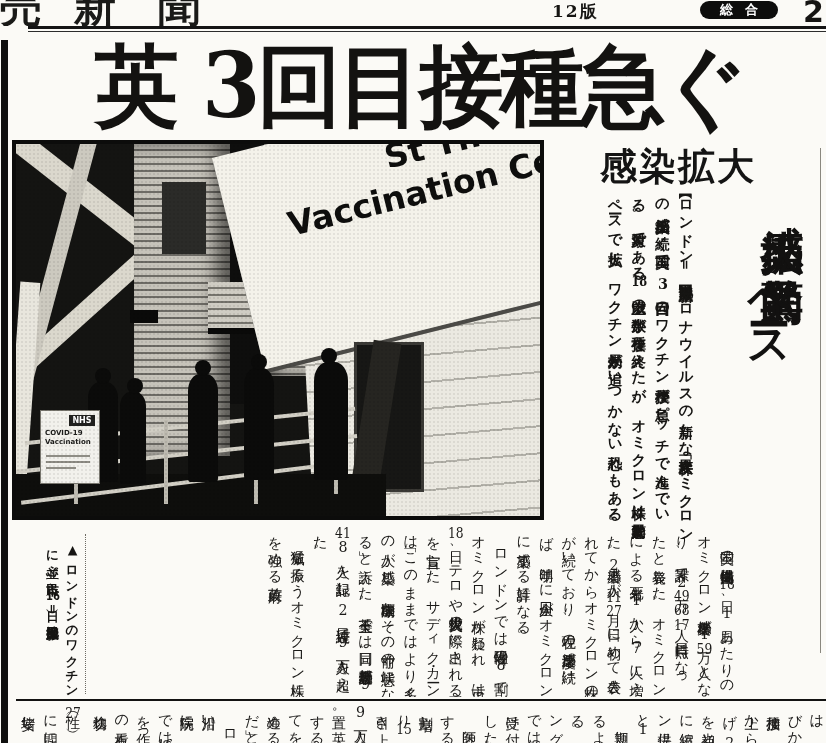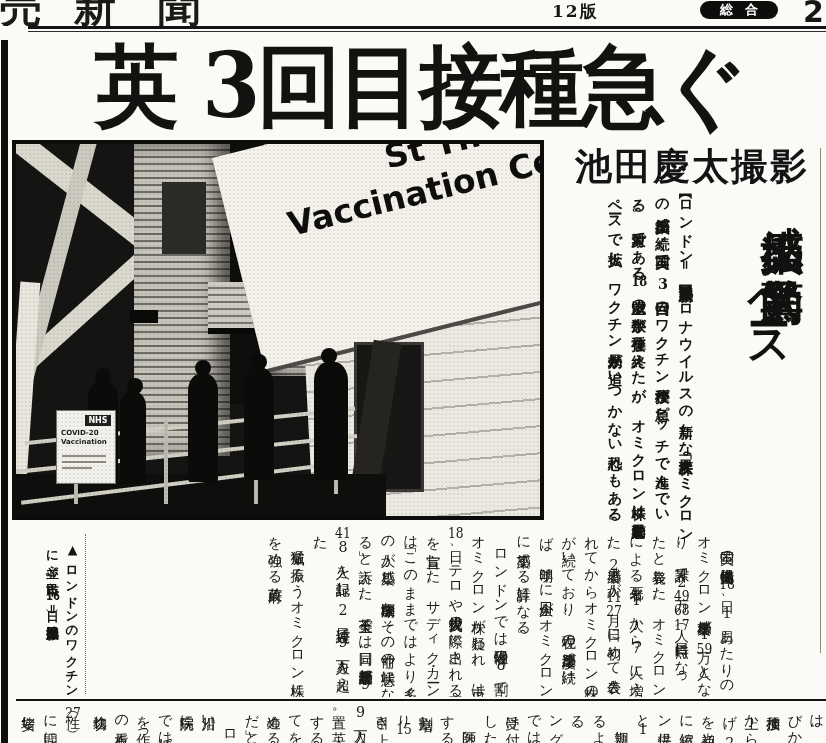--- a/index.html
+++ b/index.html
@@ -124,21 +124,21 @@
   .sign-l2{left:58px;top:64px;}
   .door{left:338px;top:198px;width:70px;height:150px;background:#171715;box-shadow:inset 0 0 0 3px #3a3935;}
   .door-leaf{left:334px;top:194px;width:28px;height:152px;background:#262521;transform:rotate(9deg);transform-origin:bottom left;}
   .floor{left:0;top:330px;width:370px;height:42px;background:#0e0e0c;}
   .rail{background:#d2cfc5;height:4px;}
   .rail1{left:8px;top:280px;width:332px;transform:rotate(-6deg);}
   .rail2{left:-2px;top:308px;width:344px;transform:rotate(-6deg);}
   .rail3{left:4px;top:338px;width:306px;transform:rotate(-7deg);}
   .post{width:4px;height:84px;background:#bdbab0;top:276px;}
   .post1{left:58px;} .post2{left:148px;} .post3{left:238px;} .post4{left:318px;top:266px;}
-  .nhs-sign{left:40px;top:266px;width:58px;height:72px;background:#f2f1ec;border:1px solid #77756d;}
+  .nhs-sign{left:24px;top:266px;width:58px;height:72px;background:#f2f1ec;border:1px solid #77756d;}
   .nhs-box{position:absolute;right:4px;top:4px;width:26px;height:11px;background:#20201e;color:#fff;
     font-family:"DejaVu Sans","Liberation Sans",sans-serif;font-size:8px;font-weight:700;text-align:center;line-height:11px;}
   .nhs-t{position:absolute;left:4px;font-family:"DejaVu Sans","Liberation Sans",sans-serif;
     font-size:7px;font-weight:700;color:#1c1c1a;}
   .nhs-t2{top:18px;} .nhs-t3{top:27px;}
   .nhs-line{position:absolute;left:5px;width:44px;height:2px;background:#8f8d85;}
   .nl1{top:44px;} .nl2{top:50px;} .nl3{top:56px;width:30px;}
   .person{background:#0b0b0a;border-radius:40% 40% 8% 8% / 16% 16% 4% 4%;width:30px;}
   .person .head{position:absolute;top:-14px;left:7px;width:16px;height:16px;border-radius:50%;background:#0b0b0a;}
   .p1{left:72px;top:238px;height:100px;}
@@ -161,21 +161,21 @@
     <span class="edition">12版</span>
     <span class="section-badge">総合</span>
     <span class="page-number">2</span>
   </div>
   <div class="rule-a"></div>
   <div class="rule-b"></div>
   <div class="left-bar"></div>
   <div class="right-rule"></div>
 
   <h1 class="headline">英 3回目接種急ぐ</h1>
-  <div class="kicker">池田慶太撮影</div>
+  <div class="kicker">感染拡大</div>
 
   <figure class="photo">
     <div class="beam beam1"></div>
     <div class="beam beam2"></div>
     <div class="beam beam3"></div>
     <div class="arch-edge"></div>
     <div class="brick tower1"></div>
     <div class="tower-gap"></div>
     <div class="brick tower2"></div>
     <div class="window-dark"></div>
@@ -208,21 +208,21 @@
         <span class="head"></span>
       </div>
     <div class="person p4">
         <span class="head"></span>
       </div>
     <div class="person p5">
         <span class="head"></span>
       </div>
     <div class="nhs-sign">
       <span class="nhs-box">NHS</span>
-      <span class="nhs-t nhs-t2">COVID-20</span>
+      <span class="nhs-t nhs-t2">COVID-19</span>
       <span class="nhs-t nhs-t3">Vaccination</span>
       <span class="nhs-line nl1"></span>
       <span class="nhs-line nl2"></span>
       <span class="nhs-line nl3"></span>
     </div>
     <div class="halftone"></div>
   </figure>
 
   <div class="v-headline">
     <span>感染拡大　驚異的</span><span class="vh-tail">ペース</span>

